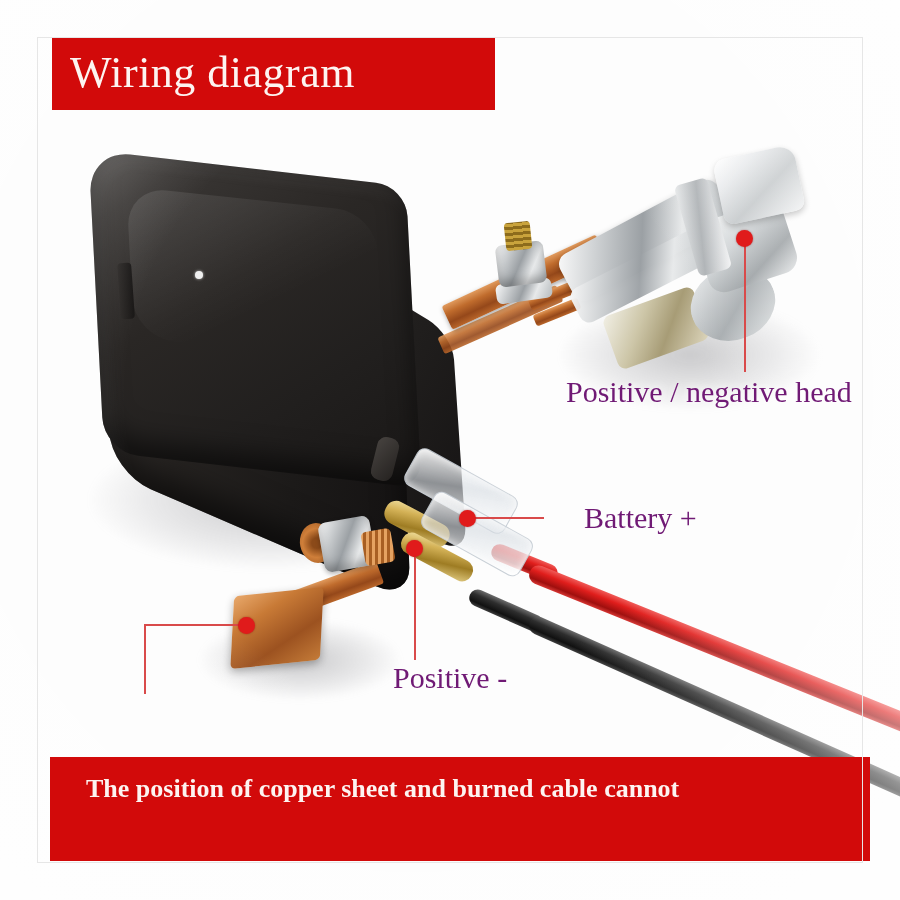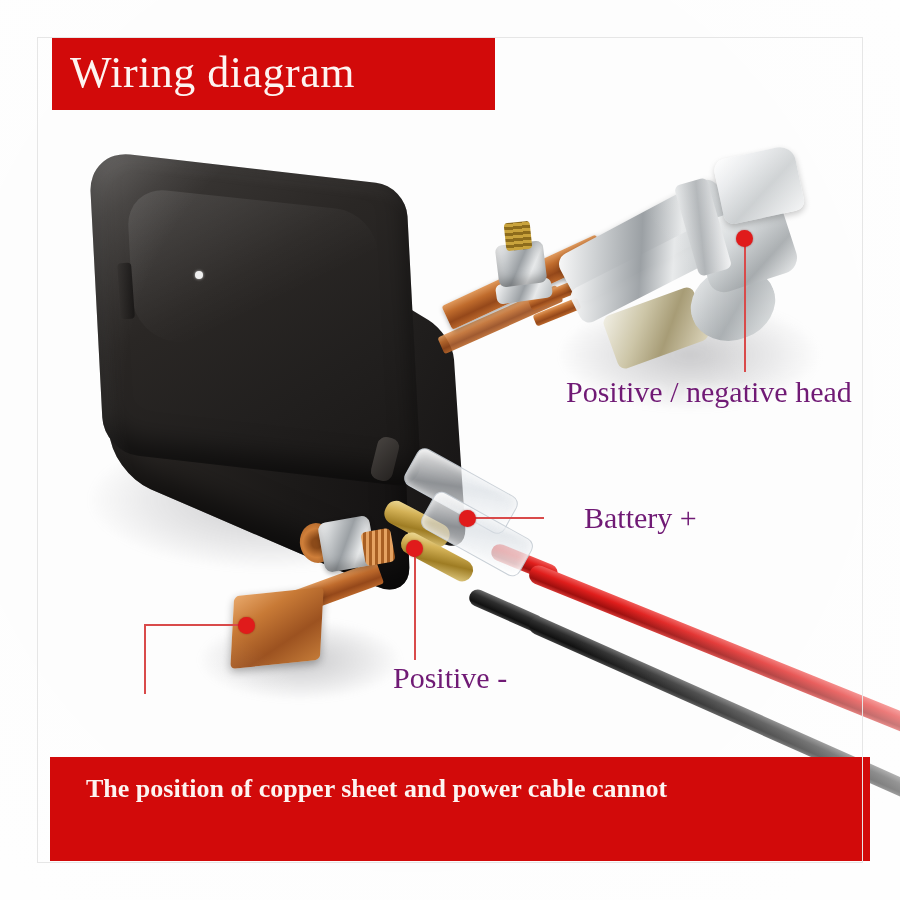--- a/index.html
+++ b/index.html
@@ -472,17 +472,17 @@
   <div class="lead v" style="left:144px; top:624px; height:70px;"></div>
   <div class="dot" style="left:238px; top:617px;"></div>
 
   <div class="callout-label" id="label-head">Positive / negative head</div>
   <div class="callout-label" id="label-batplus">Battery +</div>
   <div class="callout-label" id="label-batminus">Positive -</div>
 
   <div class="banner" id="title-banner">Wiring diagram</div>
 
   <div class="banner" id="warning-banner">
-    <span class="wline">The position of copper sheet and power cable cannot</span>
+    <span class="wline">The position of copper sheet and burned cable cannot</span>
   </div>
 
   <div class="frame"></div>
 </div>
 
 </body></html>

